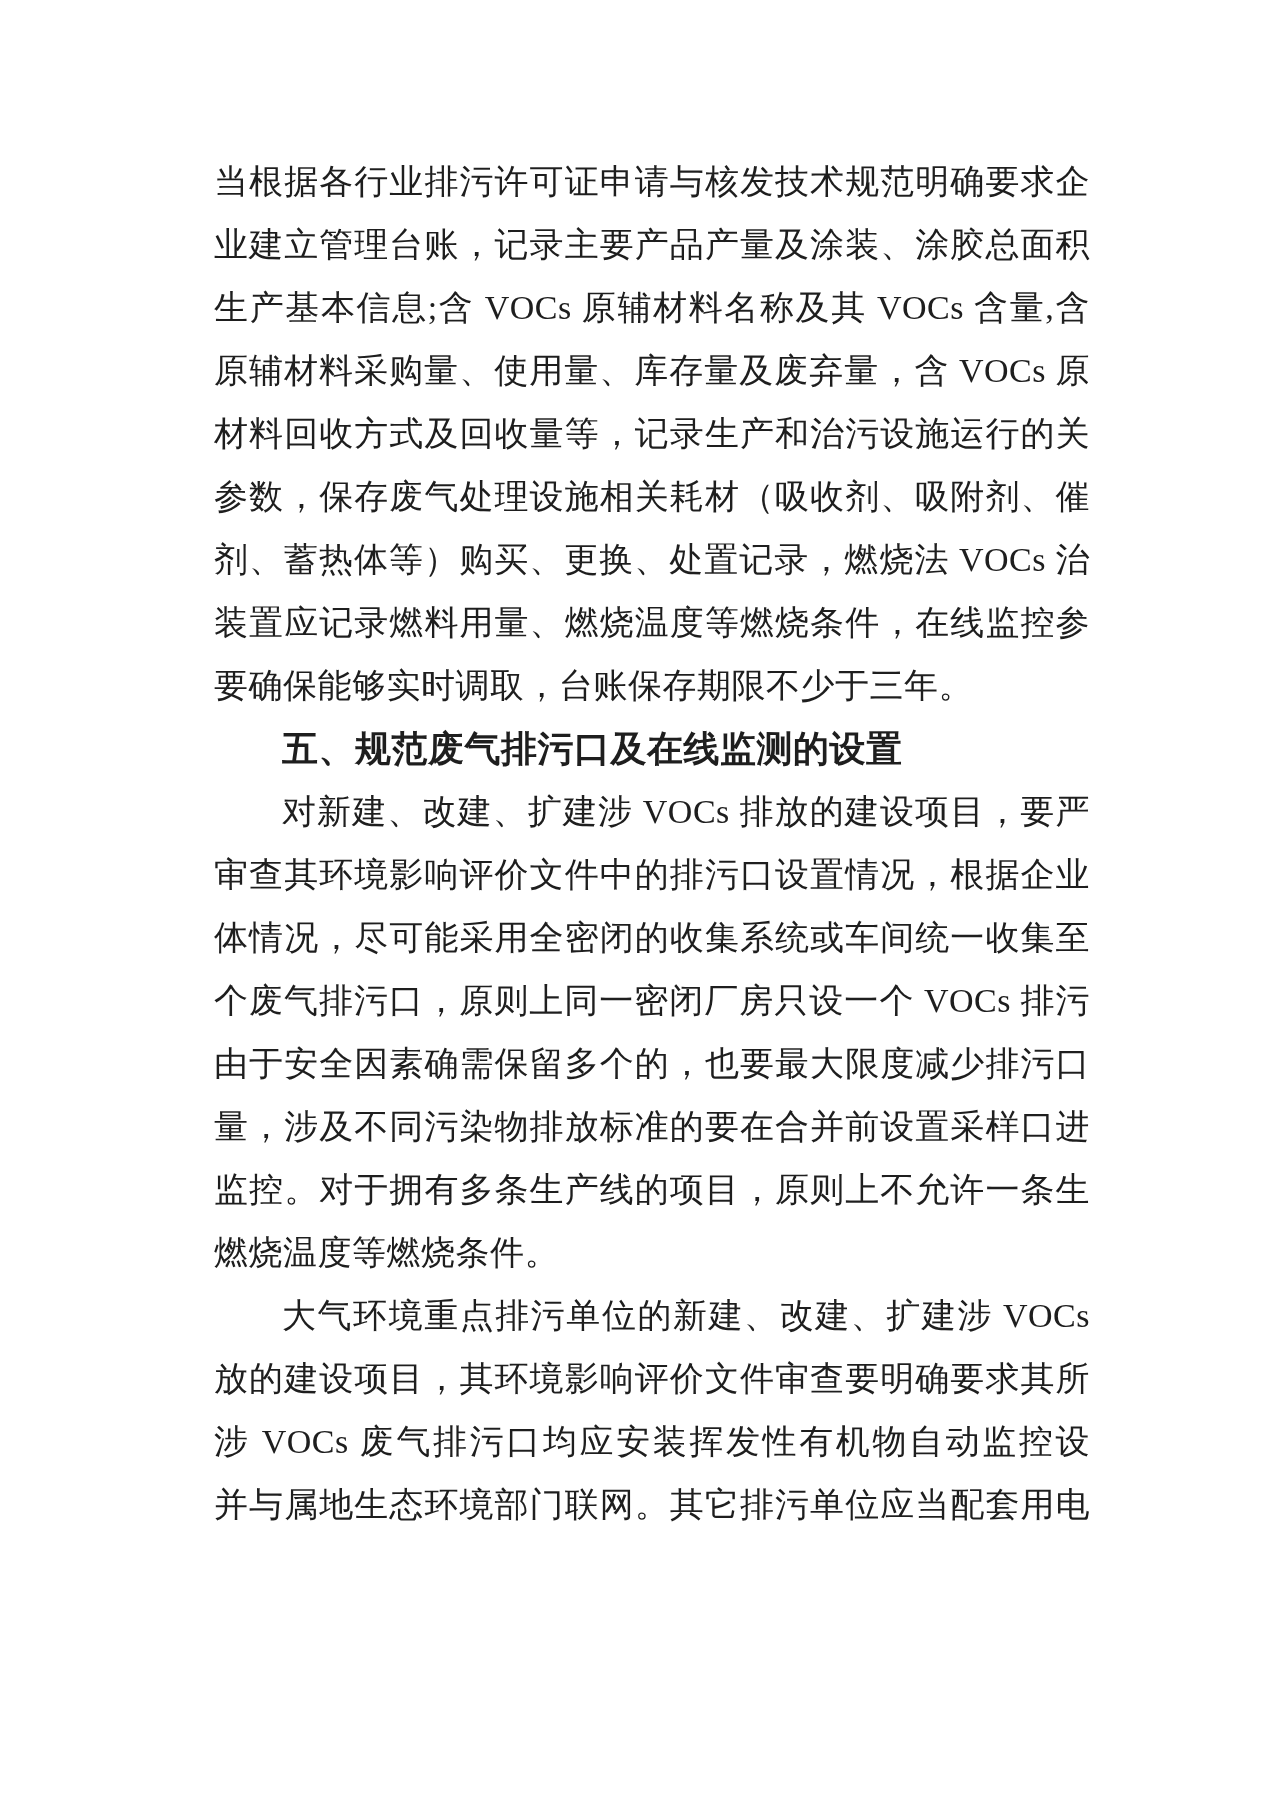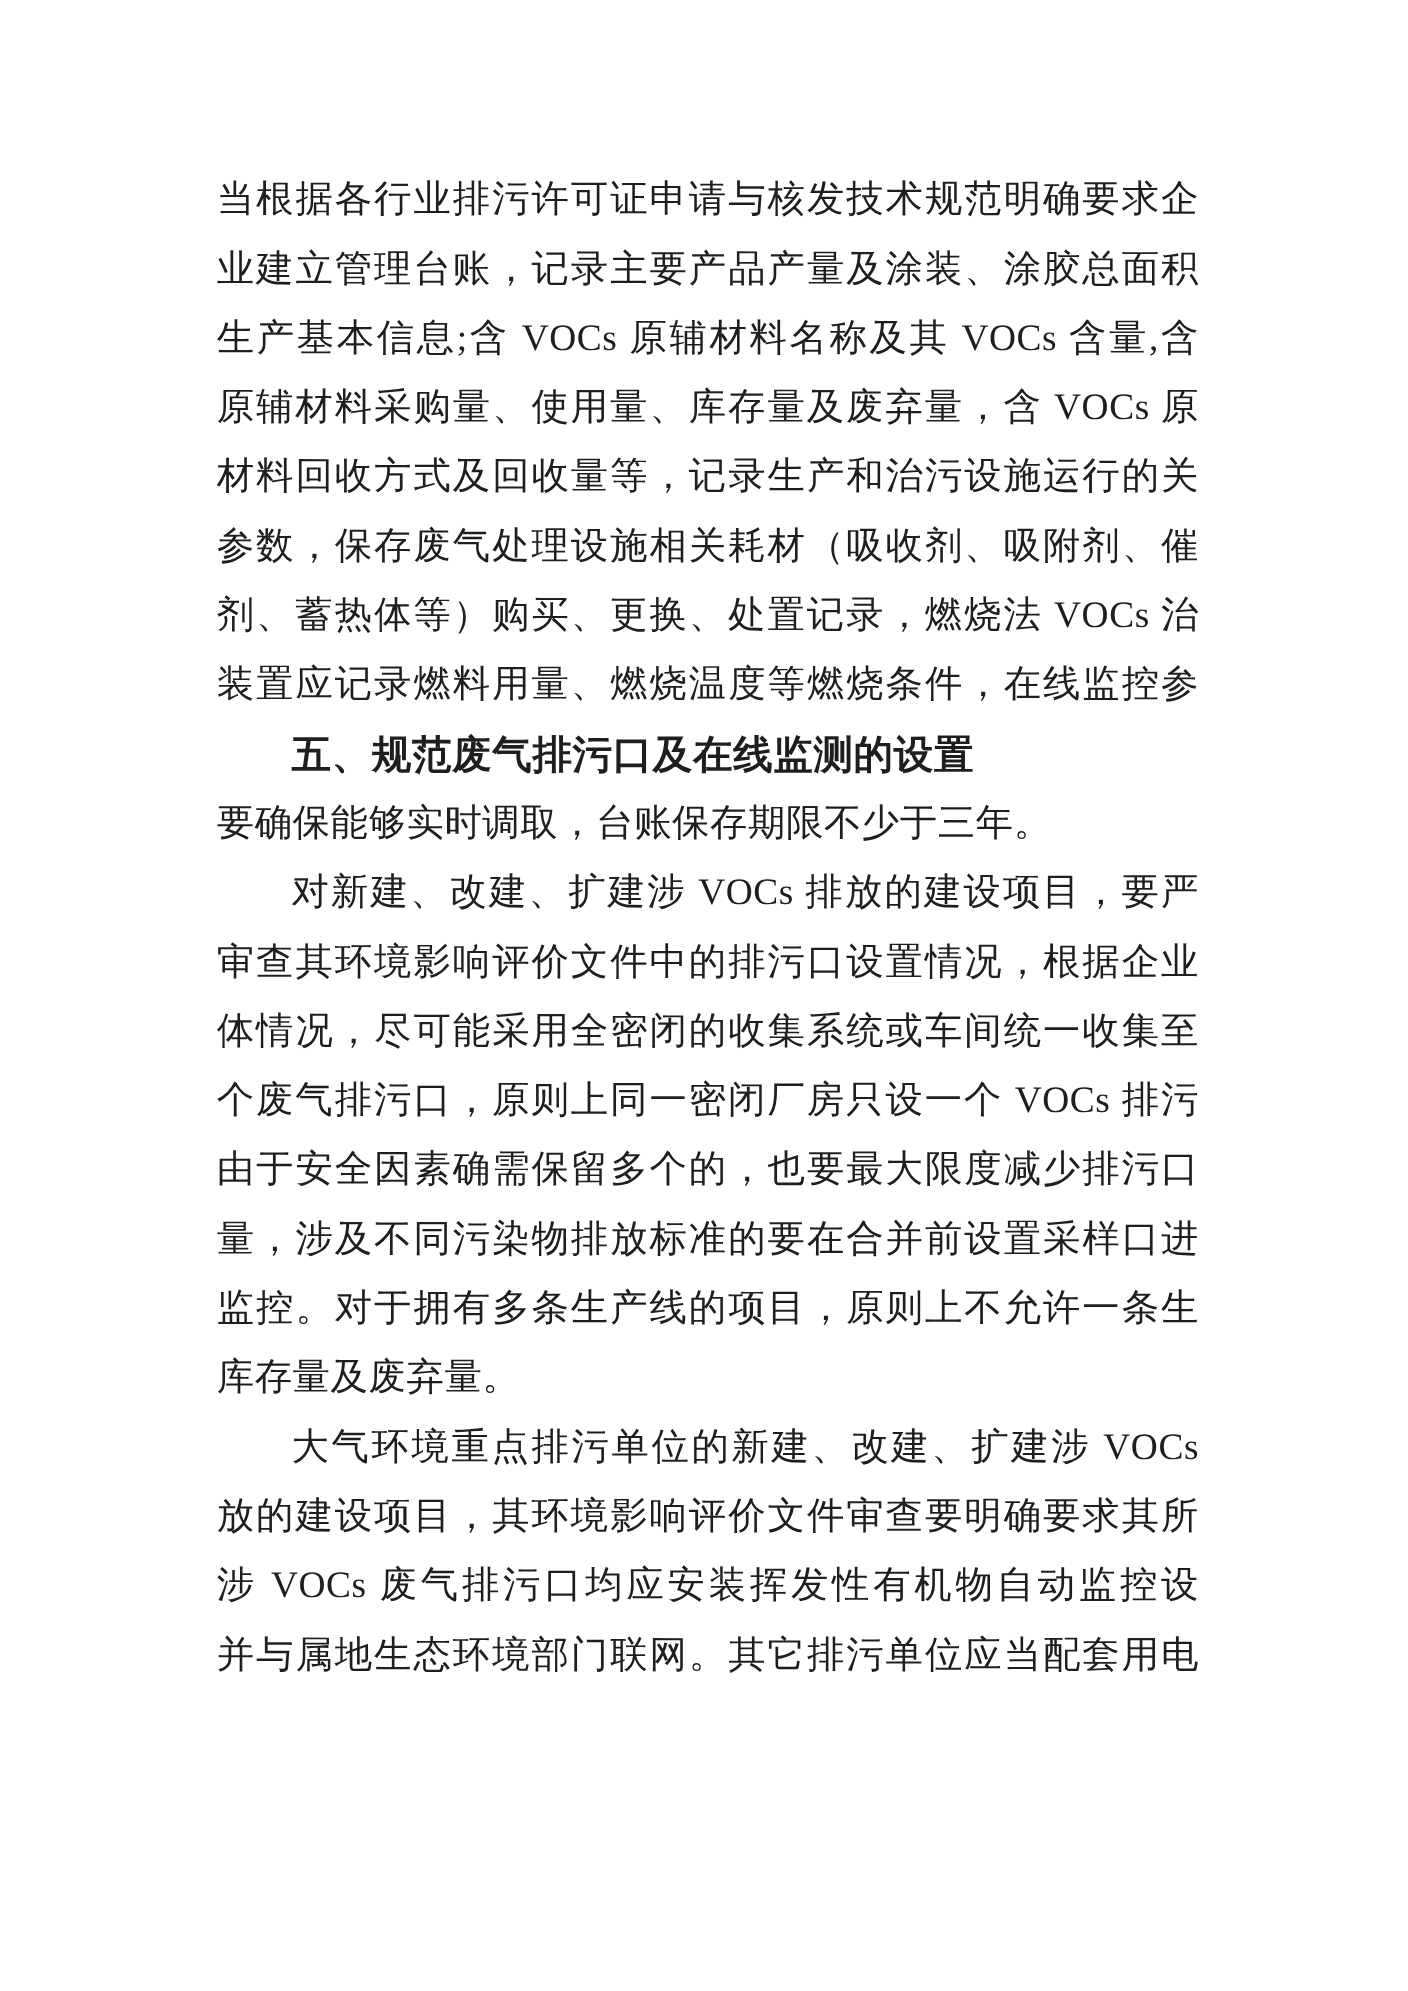--- a/index.html
+++ b/index.html
@@ -21,20 +21,21 @@
     width: 893px;
     color: #1e1e1e;
     font-family: "Liberation Serif", "DejaVu Serif", serif;
   }
   .text-line {
     height: 63px;
     line-height: 63px;
     font-size: 34px;
     white-space: nowrap;
     letter-spacing: 0.5px;
+    margin-left: 17px;
   }
   .text-line.justify {
     white-space: normal;
     text-align: justify;
     text-align-last: justify;
     text-justify: inter-ideograph;
     overflow: hidden;
   }
   .text-line.indent {
     text-indent: 68px;
@@ -52,28 +53,28 @@
   <div class="doc-body" id="doc-body">
 
   <div class="text-line justify">当根据各行业排污许可证申请与核发技术规范明确要求企</div>
       <div class="text-line justify">业建立管理台账，记录主要产品产量及涂装、涂胶总面积等</div>
       <div class="text-line justify">生产基本信息;含 VOCs 原辅材料名称及其 VOCs 含量,含 VOCs</div>
       <div class="text-line justify">原辅材料采购量、使用量、库存量及废弃量，含 VOCs 原辅</div>
       <div class="text-line justify">材料回收方式及回收量等，记录生产和治污设施运行的关键</div>
       <div class="text-line justify">参数，保存废气处理设施相关耗材（吸收剂、吸附剂、催化</div>
       <div class="text-line justify">剂、蓄热体等）购买、更换、处置记录，燃烧法 VOCs 治理</div>
       <div class="text-line justify">装置应记录燃料用量、燃烧温度等燃烧条件，在线监控参数</div>
+      <div class="text-line">要确保能够实时调取，台账保存期限不少于三年。</div>
       <div class="text-line indent heading">五、规范废气排污口及在线监测的设置</div>
-      <div class="text-line">要确保能够实时调取，台账保存期限不少于三年。</div>
       <div class="text-line justify indent">对新建、改建、扩建涉 VOCs 排放的建设项目，要严格</div>
       <div class="text-line justify">审查其环境影响评价文件中的排污口设置情况，根据企业具</div>
       <div class="text-line justify">体情况，尽可能采用全密闭的收集系统或车间统一收集至一</div>
       <div class="text-line justify">个废气排污口，原则上同一密闭厂房只设一个 VOCs 排污口，</div>
       <div class="text-line justify">由于安全因素确需保留多个的，也要最大限度减少排污口数</div>
       <div class="text-line justify">量，涉及不同污染物排放标准的要在合并前设置采样口进行</div>
       <div class="text-line justify">监控。对于拥有多条生产线的项目，原则上不允许一条生产</div>
-      <div class="text-line">库存量及废弃量。</div>
+      <div class="text-line">燃烧温度等燃烧条件。</div>
       <div class="text-line justify indent">大气环境重点排污单位的新建、改建、扩建涉 VOCs 排</div>
       <div class="text-line justify">放的建设项目，其环境影响评价文件审查要明确要求其所有</div>
       <div class="text-line justify">涉 VOCs 废气排污口均应安装挥发性有机物自动监控设施，</div>
       <div class="text-line justify">并与属地生态环境部门联网。其它排污单位应当配套用电监</div>
     </div>
 </div>
 
 </body></html>

